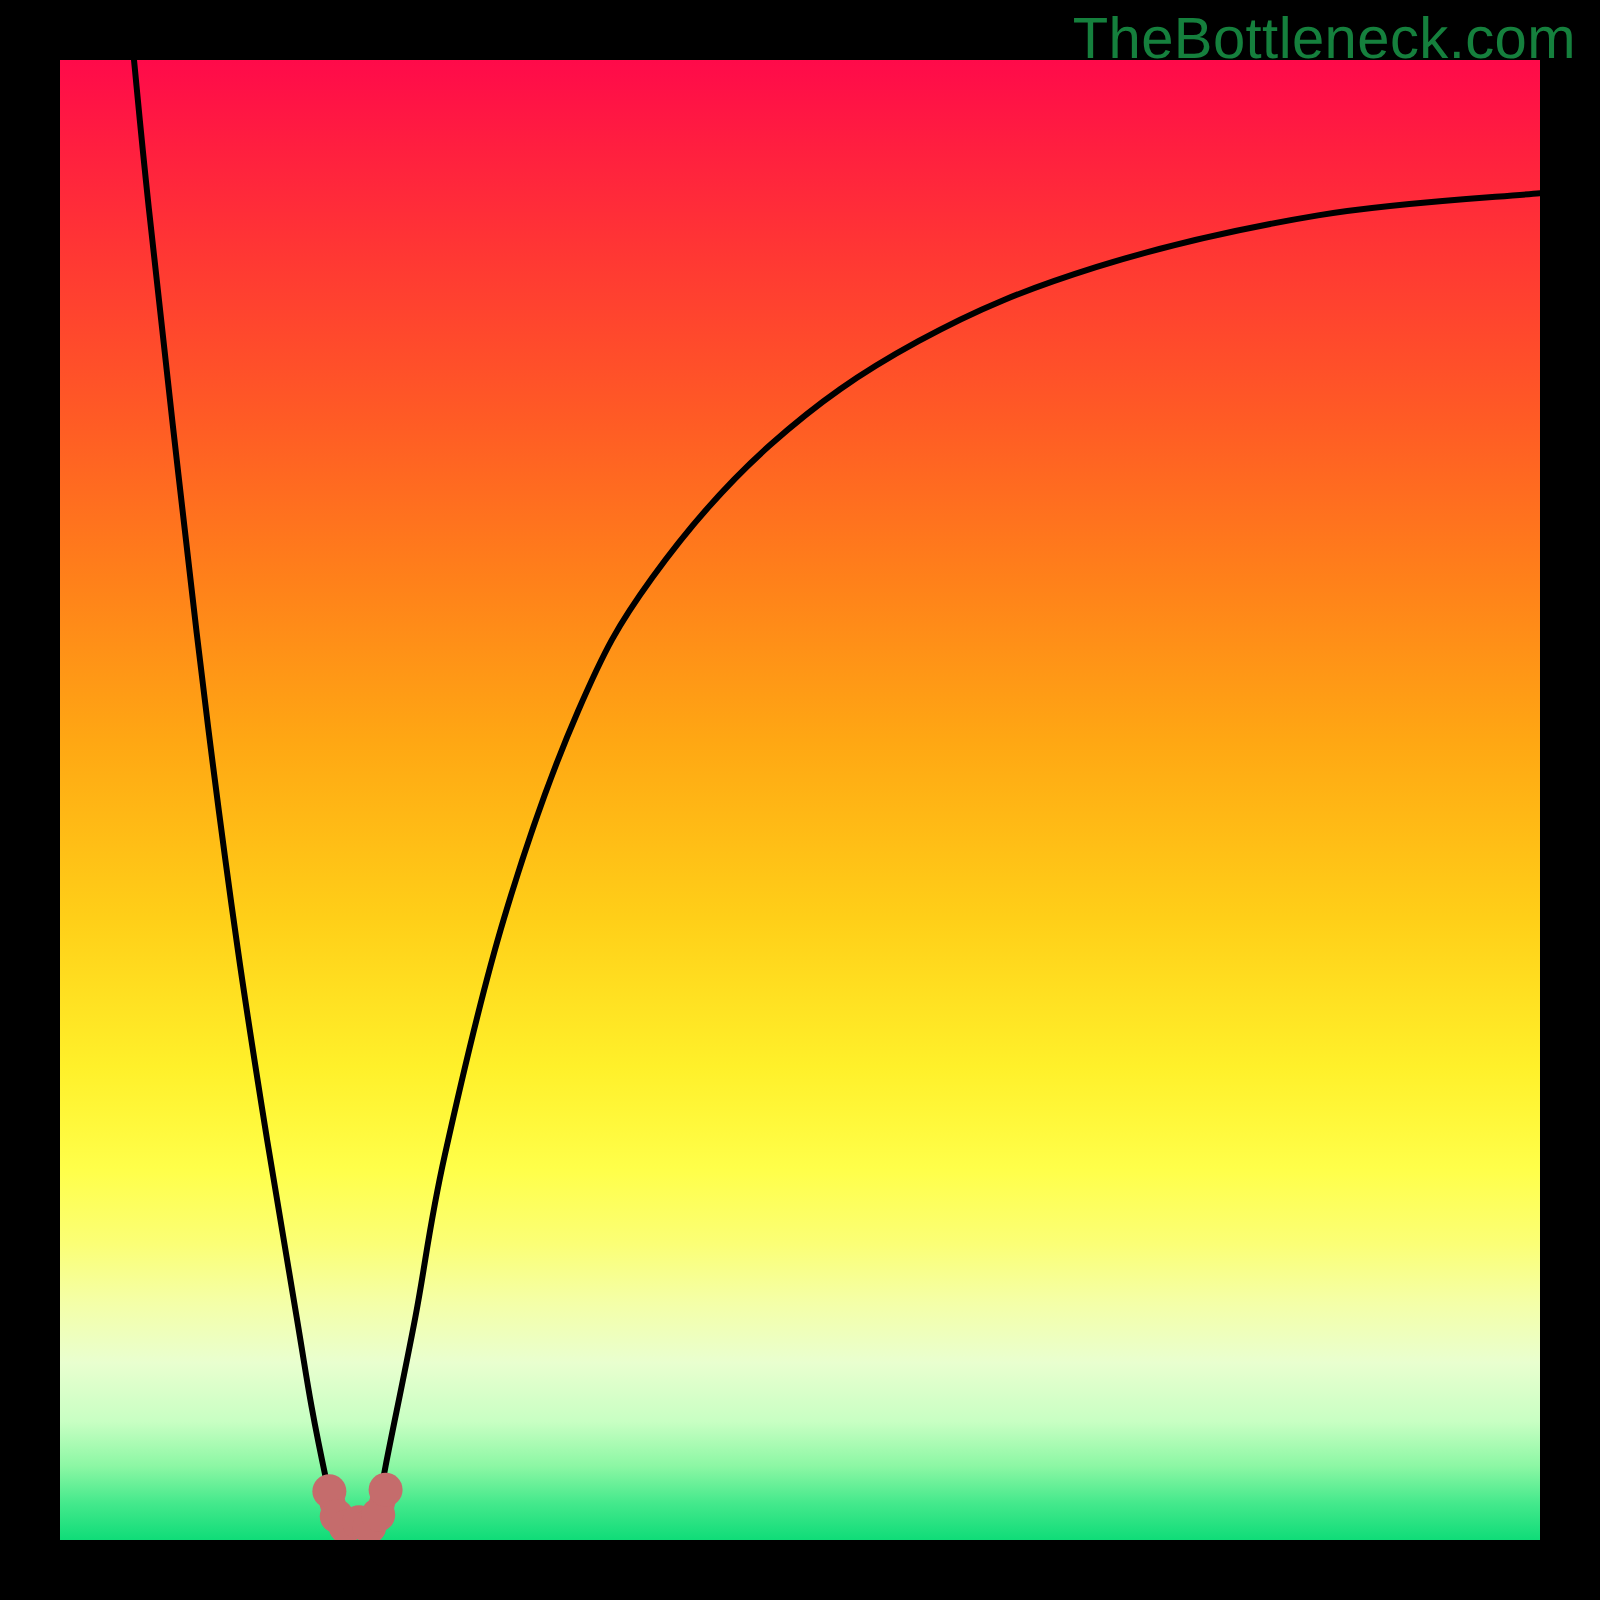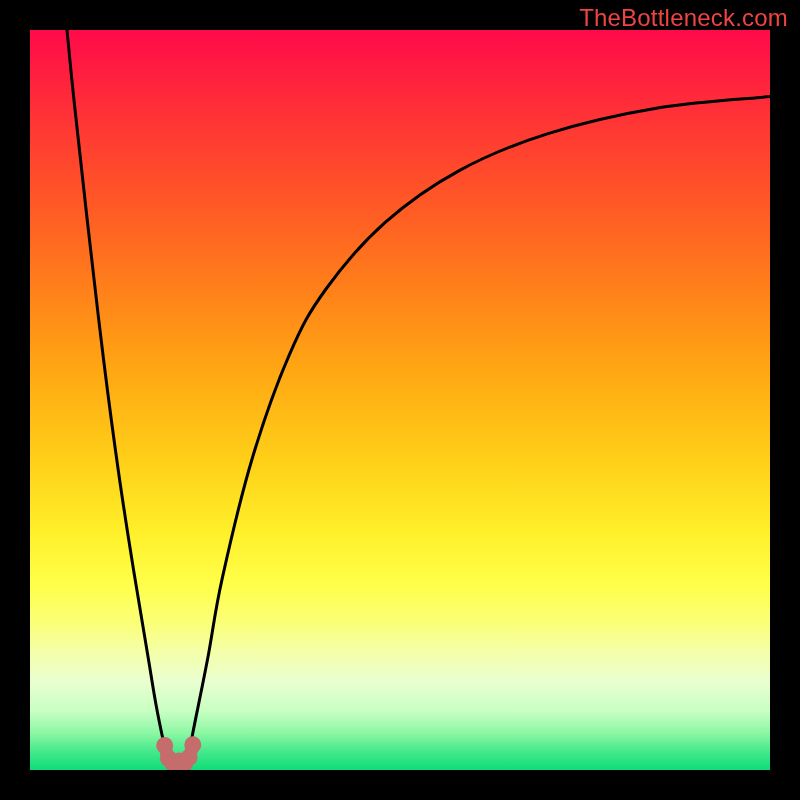--- a/index.html
+++ b/index.html
@@ -53,22 +53,22 @@
   svg.curves {
     position: absolute;
     inset: 0;
     width: 740px;
     height: 740px;
   }
   .watermark {
     position: absolute;
     top: 4px;
     right: 12px;
-    color: #ef4444;
-    font-size: 24px;
+    color: #15803d;
+    font-size: 29px;
     letter-spacing: 0.2px;
     user-select: none;
   }
 </style>
 </head>
 <body>
 
 <div class="frame">
 
   <div class="watermark">TheBottleneck.com</div>

